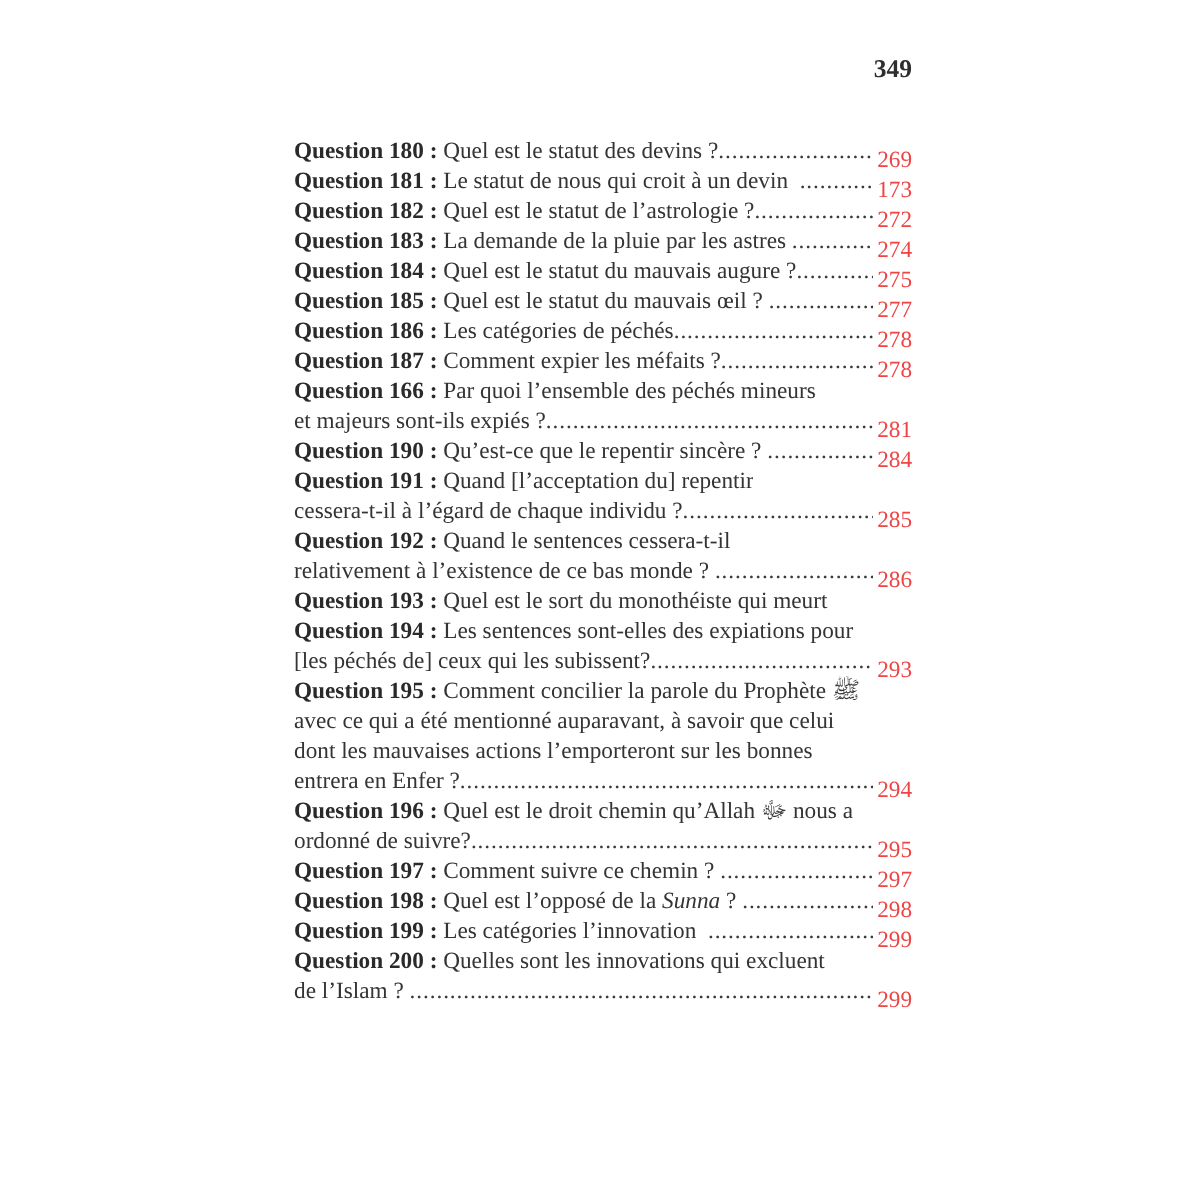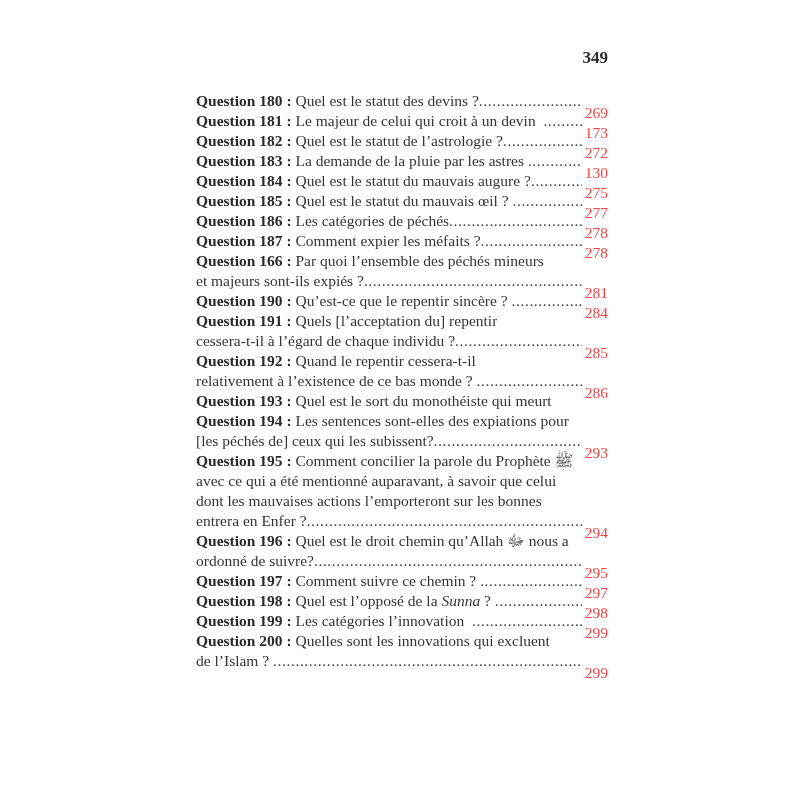--- a/index.html
+++ b/index.html
@@ -11,42 +11,42 @@
     position: relative;
     width: 800px;
     height: 800px;
     background: #ffffff;
     font-family: "Liberation Serif", "DejaVu Serif", serif;
     color: #343434;
     overflow: hidden;
   }
   .page-header {
     position: absolute;
-    top: 48px;
+    top: 36px;
     left: 196px;
     width: 412px;
     text-align: right;
   }
   .page-number {
     font-weight: bold;
     font-size: 17px;
     color: #2e2e2e;
   }
   .toc {
     position: absolute;
     top: 91px;
     left: 196px;
     width: 412px;
     font-size: 15.5px;
     line-height: 20px;
   }
   .toc-entry { margin: 0; }
   .toc-line {
     display: flex;
-    align-items: flex-start;
+    align-items: center;
     white-space: pre;
     height: 20px;
   }
   .q-label {
     font-weight: bold;
     color: #2a2a2a;
     flex: 0 0 auto;
   }
   .q-text { flex: 0 1 auto; overflow: hidden; }
   .q-text .italic { font-style: italic; }
@@ -72,27 +72,27 @@
 
 <main class="page">
   <header class="page-header">
     <span class="page-number">349</span>
   </header>
   <section class="toc">
       <div class="toc-entry">
         <div class="toc-line"><span class="q-label">Question 180 : </span><span class="q-text"><span>Quel est le statut des devins ?</span></span><span class="leader"></span><span class="page-num">269</span></div>
       </div>
       <div class="toc-entry">
-        <div class="toc-line"><span class="q-label">Question 181 : </span><span class="q-text"><span>Le majeur de celui qui croit à un devin  </span></span><span class="leader"></span><span class="page-num">173</span></div>
+        <div class="toc-line"><span class="q-label">Question 181 : </span><span class="q-text"><span>Le statut de nous qui croit à un devin  </span></span><span class="leader"></span><span class="page-num">173</span></div>
       </div>
       <div class="toc-entry">
         <div class="toc-line"><span class="q-label">Question 182 : </span><span class="q-text"><span>Quel est le statut de l’astrologie ?</span></span><span class="leader"></span><span class="page-num">272</span></div>
       </div>
       <div class="toc-entry">
-        <div class="toc-line"><span class="q-label">Question 183 : </span><span class="q-text"><span>La demande de la pluie par les astres </span></span><span class="leader"></span><span class="page-num">130</span></div>
+        <div class="toc-line"><span class="q-label">Question 183 : </span><span class="q-text"><span>La demande de la pluie par les astres </span></span><span class="leader"></span><span class="page-num">274</span></div>
       </div>
       <div class="toc-entry">
         <div class="toc-line"><span class="q-label">Question 184 : </span><span class="q-text"><span>Quel est le statut du mauvais augure ?</span></span><span class="leader"></span><span class="page-num">275</span></div>
       </div>
       <div class="toc-entry">
         <div class="toc-line"><span class="q-label">Question 185 : </span><span class="q-text"><span>Quel est le statut du mauvais œil ? </span></span><span class="leader"></span><span class="page-num">277</span></div>
       </div>
       <div class="toc-entry">
         <div class="toc-line"><span class="q-label">Question 186 : </span><span class="q-text"><span>Les catégories de péchés</span></span><span class="leader"></span><span class="page-num">278</span></div>
       </div>
@@ -100,25 +100,25 @@
         <div class="toc-line"><span class="q-label">Question 187 : </span><span class="q-text"><span>Comment expier les méfaits ?</span></span><span class="leader"></span><span class="page-num">278</span></div>
       </div>
       <div class="toc-entry">
         <div class="toc-line"><span class="q-label">Question 166 : </span><span class="q-text"><span>Par quoi l’ensemble des péchés mineurs</span></span></div>
         <div class="toc-line"><span class="q-text"><span>et majeurs sont-ils expiés ?</span></span><span class="leader"></span><span class="page-num">281</span></div>
       </div>
       <div class="toc-entry">
         <div class="toc-line"><span class="q-label">Question 190 : </span><span class="q-text"><span>Qu’est-ce que le repentir sincère ? </span></span><span class="leader"></span><span class="page-num">284</span></div>
       </div>
       <div class="toc-entry">
-        <div class="toc-line"><span class="q-label">Question 191 : </span><span class="q-text"><span>Quels [l’acceptation du] repentir</span></span></div>
+        <div class="toc-line"><span class="q-label">Question 191 : </span><span class="q-text"><span>Quand [l’acceptation du] repentir</span></span></div>
         <div class="toc-line"><span class="q-text"><span>cessera-t-il à l’égard de chaque individu ?</span></span><span class="leader"></span><span class="page-num">285</span></div>
       </div>
       <div class="toc-entry">
-        <div class="toc-line"><span class="q-label">Question 192 : </span><span class="q-text"><span>Quand le repentir cessera-t-il</span></span></div>
+        <div class="toc-line"><span class="q-label">Question 192 : </span><span class="q-text"><span>Quand le sentences cessera-t-il</span></span></div>
         <div class="toc-line"><span class="q-text"><span>relativement à l’existence de ce bas monde ? </span></span><span class="leader"></span><span class="page-num">286</span></div>
       </div>
       <div class="toc-entry">
         <div class="toc-line"><span class="q-label">Question 193 : </span><span class="q-text"><span>Quel est le sort du monothéiste qui meurt</span></span></div>
       </div>
       <div class="toc-entry">
         <div class="toc-line"><span class="q-label">Question 194 : </span><span class="q-text"><span>Les sentences sont-elles des expiations pour</span></span></div>
         <div class="toc-line"><span class="q-text"><span>[les péchés de] ceux qui les subissent?</span></span><span class="leader"></span><span class="page-num">293</span></div>
       </div>
       <div class="toc-entry">

